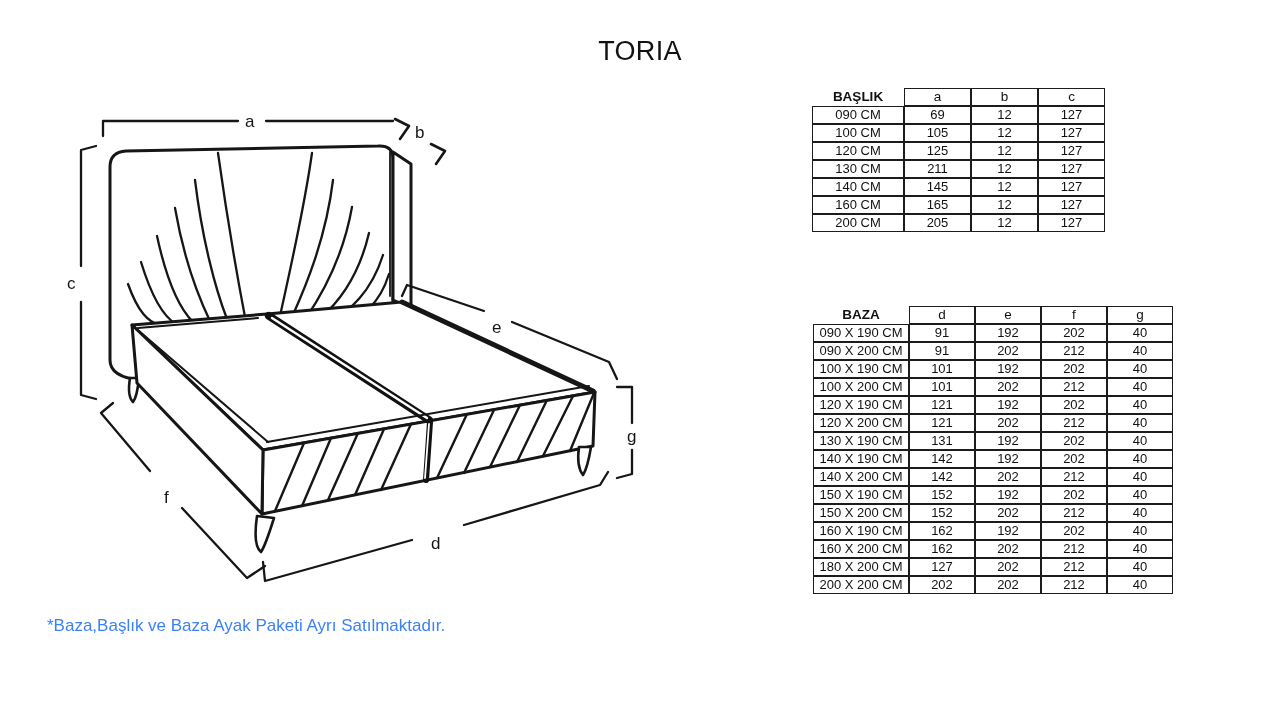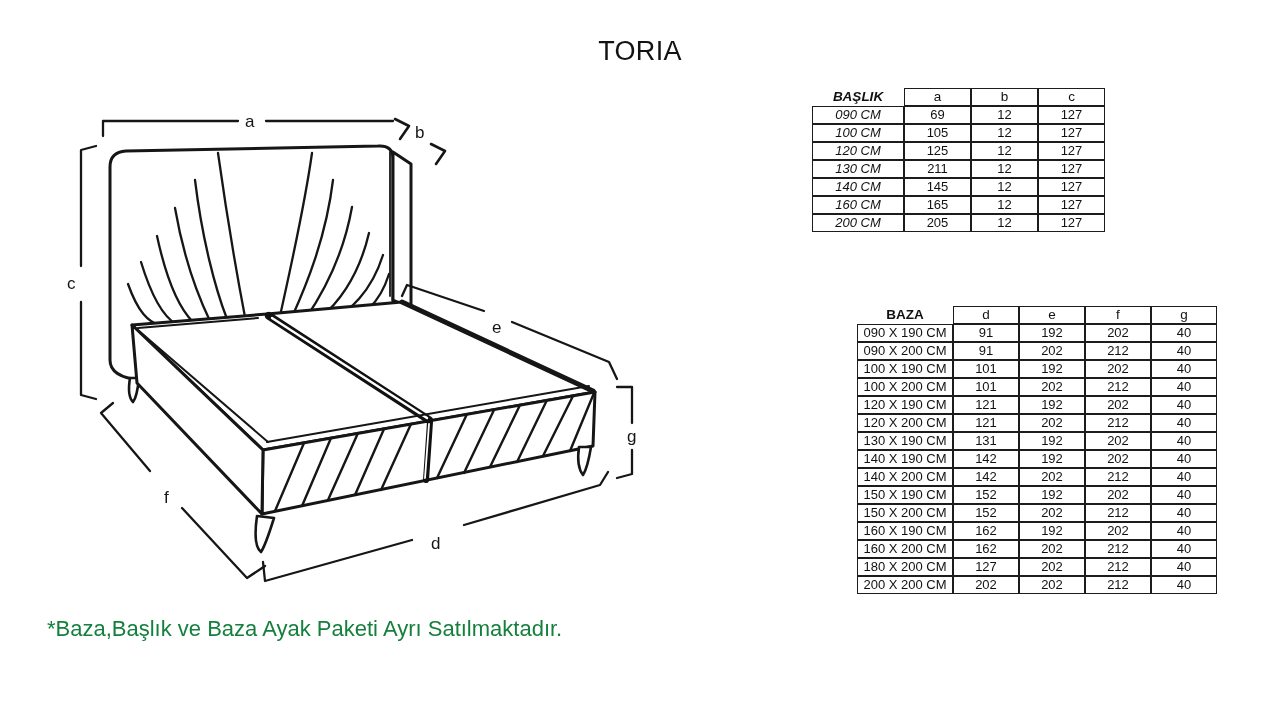--- a/index.html
+++ b/index.html
@@ -19,27 +19,27 @@
     font-size:13px;color:#111;table-layout:fixed;
   }
   table.spec th, table.spec td{
     border:1.5px solid #1c1c1c;text-align:center;vertical-align:middle;
     height:16px;line-height:16px;padding:0 1px;font-weight:400;white-space:nowrap;
     overflow:hidden;
   }
   table.spec th{font-size:13.5px;}
   table.spec th.corner{border-color:transparent;font-weight:700;}
   #baslik{left:812px;top:88px;}
-  #baslik .col-label{width:88px;font-style:italic;}
+  #baslik .col-label{width:88px;}
   #baslik .col-val{width:63px;}
-  #baza{left:857px;top:306px;}
+  #baza{left:813px;top:306px;}
   #baza .col-label{width:92px;}
   #baza .col-val{width:62px;}
   .footnote{
-    position:absolute;left:47px;top:616px;font-size:22px;color:#15803d;
+    position:absolute;left:47px;top:616px;font-size:17px;color:#3b82f6;
   }
 </style>
 </head>
 <body>
 
 <div class="title-block">
   <div>TORIA</div>
 </div>
 
 <svg class="drawing" width="640" height="540" viewBox="0 0 640 540" fill="none" stroke="#161616" stroke-linecap="round" stroke-linejoin="round">

